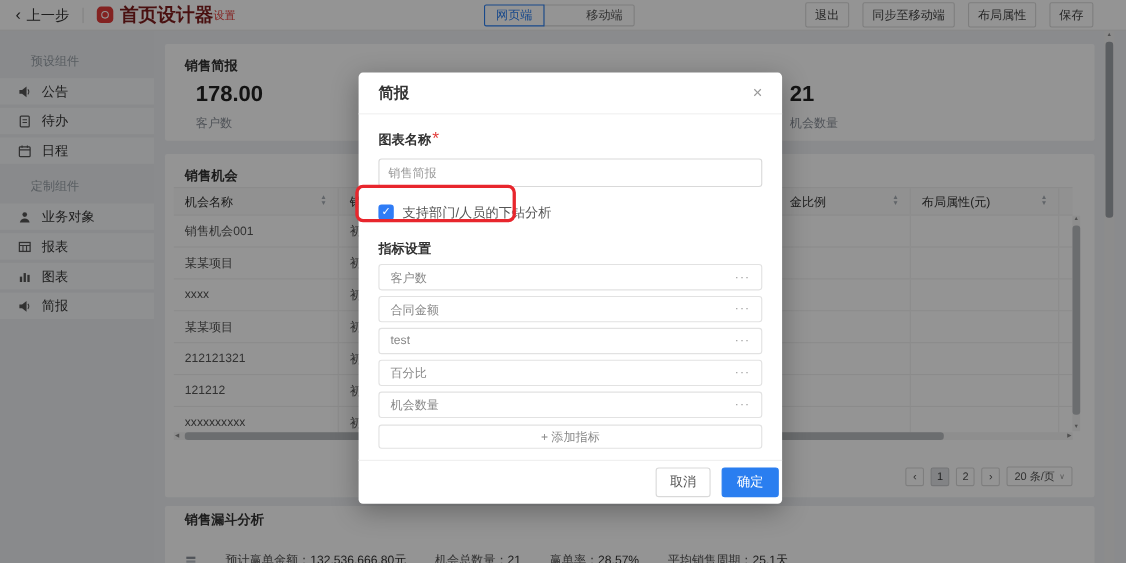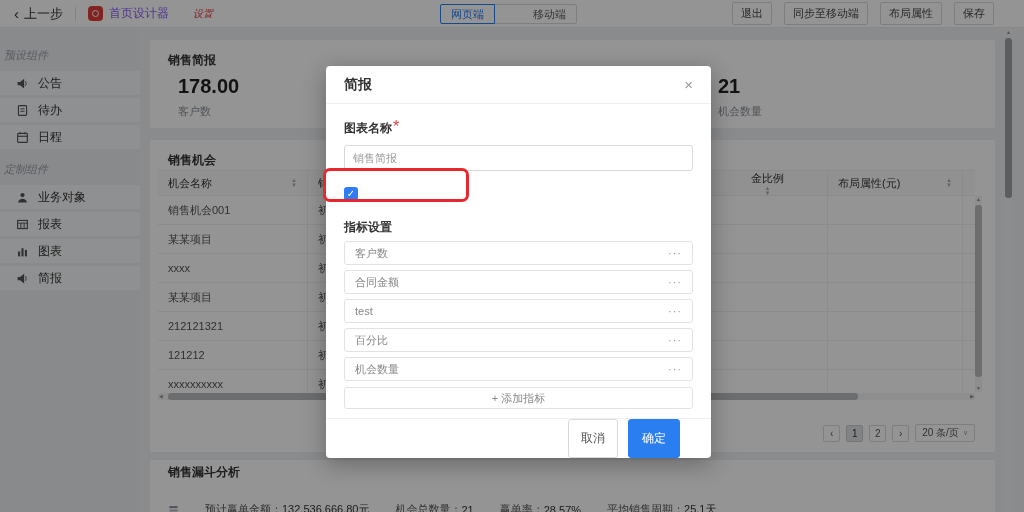--- a/index.html
+++ b/index.html
@@ -9,36 +9,36 @@
 
   
   .topbar{position:absolute;left:0;top:0;width:1024px;height:28px;background:#fff;
     border-bottom:1px solid #e8e8e8;display:flex;align-items:center;padding:0 30px 0 14px;z-index:2;}
   .back{display:flex;align-items:center;gap:5px;font-size:13px;color:#333;cursor:pointer;}
   .back .chev{font-size:15px;color:#333;line-height:1;}
   .tb-divider{width:1px;height:14px;background:#e0e0e0;margin:0 12px;}
   .app-icon{width:15px;height:15px;border-radius:4px;background:#e23c39;display:inline-flex;
     align-items:center;justify-content:center;margin-right:6px;}
   .app-icon i{width:7px;height:7px;border:1.5px solid #fff;border-radius:50%;display:block;}
-  .app-title{font-size:12px;font-weight:400;color:#8b5cf6;}
-  .settings-link{font-size:10px;color:#e23c39;margin-left:24px;cursor:pointer;font-style:italic;}
+  .app-title{font-size:17px;font-weight:700;color:#7f1d1d;}
+  .settings-link{font-size:10px;color:#e23c39;margin-left:0;cursor:pointer;}
   .seg-wrap{position:absolute;left:440px;top:4px;display:flex;}
   .seg-btn{border:1px solid #d9d9d9;background:#fff;color:#595959;font-size:11px;
     padding:2px 10px;height:20px;line-height:15px;cursor:pointer;}
   .seg-btn:first-child{border-radius:2px 0 0 2px;}
   .seg-btn:last-child{border-radius:0 2px 2px 0;margin-left:-1px;padding-left:38px;}
   .seg-btn.active{color:#2a7ef0;border-color:#2a7ef0;position:relative;z-index:1;}
   .tb-actions{margin-left:auto;display:flex;gap:12px;}
   .tb-btn{border:1px solid #d9d9d9;background:#fff;color:#444;font-size:11px;
     padding:3px 8px;border-radius:2px;cursor:pointer;white-space:nowrap;}
 
   
   .sidebar{position:absolute;left:0;top:28px;width:140px;height:484px;background:#eceef1;
     padding-top:10px;z-index:1;}
-  .side-section-title{font-size:11px;color:#98a0a8;padding:10px 0 8px 4px;font-style:italic;}
+  .side-section-title{font-size:11px;color:#98a0a8;padding:10px 0 8px 28px;}
   .side-item{height:24px;margin:0 0 3px 0;background:#f7f8fa;display:flex;align-items:center;
     padding-left:16px;gap:9px;font-size:12px;color:#333;cursor:pointer;}
   .side-item svg{flex:0 0 auto;}
 
   
   .main{position:absolute;left:140px;top:28px;width:884px;height:484px;padding:12px 29px 0 10px;}
   .card{background:#fff;border-radius:2px;}
   .card-title{font-size:12px;font-weight:700;color:#333;}
 
   
@@ -52,21 +52,21 @@
 
   
   .card-opp{height:312px;position:relative;margin-bottom:8px;}
   .card-opp .card-title{position:absolute;left:18px;top:12px;}
   .tbl{position:absolute;left:8px;top:30px;width:817px;}
   .tr{display:flex;border-bottom:1px solid #f0f0f0;justify-content:flex-end;}
   .th-row{background:#fafafa;height:26px;border-top:1px solid #f0f0f0;}
   .td,.th{border-right:1px solid #f0f0f0;padding:0 10px;display:flex;align-items:center;
     overflow:hidden;white-space:nowrap;font-size:11px;color:#555;}
   .th{color:#333;justify-content:space-between;}
-  .c1{width:150px;} .c2{width:400px;} .c3{width:120px;flex-direction:column;} .c4{width:135px;} .c5{width:12px;border-right:none;padding:0;}
+  .c1{width:150px;} .c2{width:400px;} .c3{width:120px;} .c4{width:135px;} .c5{width:12px;border-right:none;padding:0;}
   .td{height:28px;}
   .sort{display:inline-flex;flex-direction:column;align-items:center;line-height:5px;
     font-size:6px;color:#a6adb4;font-style:normal;cursor:pointer;}
   
   .v-scroll{position:absolute;right:13px;top:56px;width:7px;height:196px;background:#f4f4f4;}
   .v-scroll .arr{position:absolute;left:0;width:7px;font-size:5px;color:#8a8a8a;text-align:center;line-height:7px;}
   .v-scroll .arr.up{top:0;} .v-scroll .arr.down{bottom:0;}
   .v-scroll .thumb{position:absolute;left:0;top:9px;width:7px;height:172px;background:#b9bcc0;border-radius:3px;}
   
   .h-scroll{position:absolute;left:8px;top:253px;width:817px;height:7px;background:#f4f4f4;}
@@ -114,21 +114,21 @@
   .cb-label{font-size:12px;color:#555;}
   .sec-label{margin-top:16px;font-size:12px;font-weight:700;color:#333;}
   .ind-row{margin-top:5px;height:24px;border:1px solid #e2e2e2;border-radius:3px;
     display:flex;align-items:center;justify-content:space-between;padding:0 10px;cursor:pointer;}
   .ind-row:first-of-type{margin-top:8px;}
   .ind-name{font-size:11px;color:#888;}
   .more{font-size:11px;color:#999;letter-spacing:1px;cursor:pointer;line-height:1;}
   .add-btn{margin-top:6px;height:22px;border:1px solid #e2e2e2;border-radius:3px;background:#fff;
     width:100%;font-size:11px;color:#888;cursor:pointer;display:flex;align-items:center;justify-content:center;}
   .m-foot{position:absolute;left:0;right:0;bottom:0;height:40px;border-top:1px solid #efefef;
-    display:flex;justify-content:flex-end;gap:10px;padding:0 31px;}
+    display:flex;align-items:center;justify-content:flex-end;gap:10px;padding:0 3px;}
   .btn-cancel{border:1px solid #d9d9d9;background:#fff;color:#555;font-size:12px;
     padding:4px 12px;border-radius:3px;cursor:pointer;}
   .btn-ok{border:1px solid #2a7ef0;background:#2a7ef0;color:#fff;font-size:12px;
     padding:4px 13px;border-radius:3px;cursor:pointer;}
 
   
   .annotation{position:absolute;left:323px;top:168px;width:146px;height:34px;
     border:3px solid #e8262d;border-radius:7px;z-index:60;pointer-events:none;}
 </style>
 </head>
@@ -386,20 +386,21 @@
   <div class="m-body">
     <div>
       <span class="fld-label">图表名称</span><span class="req">*</span>
     </div>
     <input class="m-input" type="text" value="销售简报" style="">
 
     <div class="cb-row">
       <span class="cb">
           <span>✓</span>
         </span>
+      <span class="cb-label">支持部门/人员的下钻分析</span>
     </div>
 
     <div class="sec-label">指标设置</div>
 
     <div class="ind-row">
       <span class="ind-name">客户数</span>
       <span class="more">···</span>
     </div>
     <div class="ind-row">
       <span class="ind-name">合同金额</span>

